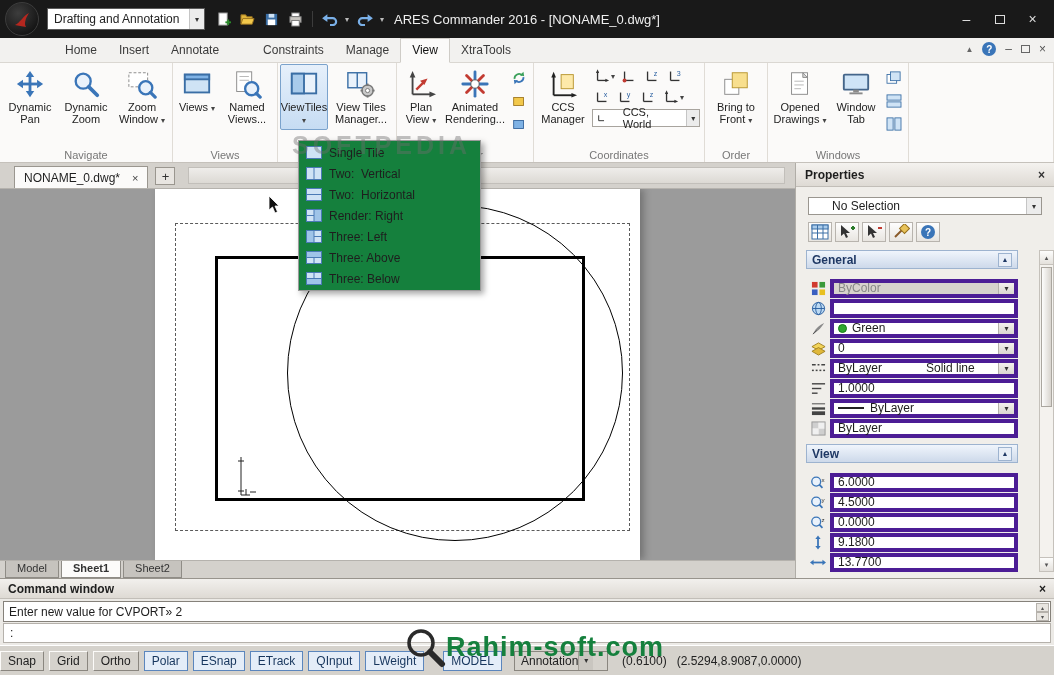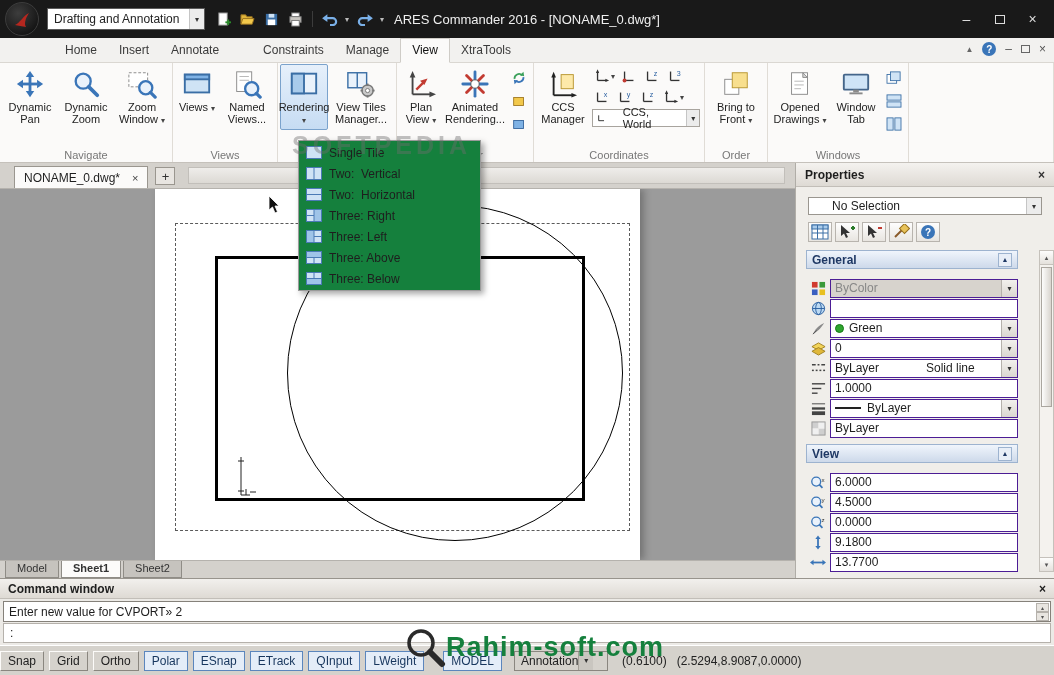--- a/index.html
+++ b/index.html
@@ -82,21 +82,21 @@
 .sel-combo{margin:10px 12px 0;height:20px;background:#fff;border:1px solid #9a968f;display:flex;align-items:center;padding-left:23px}
 .sel-combo .cmb-text{flex:1}
 .ptoolbar{margin:7px 12px 0;display:flex;gap:3px}
 .ptool{width:24px;height:20px;border:1px solid #b8b4ae;background:linear-gradient(#fefefe,#e8e5e0);display:flex;align-items:center;justify-content:center}
 .pscroll{flex:1;margin:8px 12px 6px 10px;position:relative}
 .pcol{width:212px;display:flex;flex-direction:column}
 .psec-header{height:19px;background:linear-gradient(#f0f5fc,#cdd9ea);border:1px solid #9db3cf;display:flex;align-items:center;padding:0 5px;color:#1f3864;font-weight:bold;margin-bottom:9px}
 .psec-toggle{margin-left:auto;width:14px;height:14px;border:1px solid #9db3cf;background:#e8eef7;display:flex;align-items:center;justify-content:center;font-size:7px;color:#1f3864}
 .prow{height:20px;display:flex;align-items:center}
 .picon{width:24px;display:flex;justify-content:center}
-.pctl{flex:1;height:19px;display:flex;align-items:center;background:#fff;border:1px solid #4c1d95;padding-left:4px;position:relative}
+.pctl{flex:1;height:19px;display:flex;align-items:center;background:#fff;border:4px solid #4c1d95;padding-left:4px;position:relative}
 .pctl .ctext{flex:1;white-space:nowrap;overflow:hidden}
 .pdd{position:absolute;right:0;top:0;bottom:0;width:16px;background:linear-gradient(#f2f0ed,#dbd7d1);border-left:1px solid #b5b1ab;display:flex;align-items:center;justify-content:center;font-size:8px;color:#333}
 .pctl.disabled{background:#d7d3cd;color:#878787}
 .swatch{width:9px;height:9px;border-radius:50%;background:#2fa52f;border:1px solid #157a15;margin-right:5px}
 .wline{width:26px;height:2px;background:#222;margin-right:6px}
 .ls-left{width:62px;flex:none}
 .gap6{height:6px}
 .pscrollbar{position:absolute;right:-12px;top:0;bottom:0;width:15px;border:1px solid #c5c1bb;background:#f4f2ee;display:flex;flex-direction:column}
 .sb-btn{height:14px;display:flex;align-items:center;justify-content:center;font-size:7px;color:#555;background:linear-gradient(#fdfdfc,#e4e1dc);border-bottom:1px solid #c5c1bb}
 .sb-btn.bottom{border-bottom:none;border-top:1px solid #c5c1bb}
@@ -287,21 +287,21 @@
 
     <div class="rgroup">
       <div class="rgroup-content">
         <div class="bigbtn selected w48">
           <span class="bicon">
               <svg width="30" height="30" viewBox="0 0 32 32">
                 <rect x="3" y="5" width="26" height="21" fill="#eaf2fb" stroke="#3a6ea5" stroke-width="2"></rect>
                 <rect x="3" y="5" width="13" height="21" fill="#a9cbeb" stroke="#3a6ea5" stroke-width="2"></rect>
               </svg>
             </span>
-          <span class="blabel"><span>Rendering</span> <span class="ddg">▾</span></span>
+          <span class="blabel"><span>ViewTiles</span> <span class="ddg">▾</span></span>
         </div>
         <div class="bigbtn w66">
           <span class="bicon">
               <svg width="30" height="30" viewBox="0 0 32 32">
                 <rect x="2" y="4" width="20" height="16" fill="#eaf2fb" stroke="#3a6ea5" stroke-width="1.5"></rect>
                 <line x1="12" y1="4" x2="12" y2="20" stroke="#3a6ea5" stroke-width="1.5"></line>
                 <circle cx="23" cy="23" r="6" fill="#c9c9c9" stroke="#777" stroke-width="1.5"></circle>
                 <circle cx="23" cy="23" r="2.2" fill="#fff" stroke="#777"></circle>
                 <g stroke="#777" stroke-width="2">
                   <line x1="23" y1="15.5" x2="23" y2="18"></line>
@@ -870,21 +870,21 @@
       <span>Two:&nbsp; Horizontal</span>
     </div>
     <div class="vt-item">
       <span class="vt-ico">
           <svg width="16" height="13" viewBox="0 0 16 13">
             <rect x="0.5" y="0.5" width="15" height="12" fill="#cfe3f5" stroke="#4a7ab5"></rect>
             <rect x="8" y="0.5" width="7.5" height="12" fill="#9fc4e8" stroke="#4a7ab5"></rect>
             <line x1="0.5" y1="6.5" x2="8" y2="6.5" stroke="#4a7ab5"></line>
           </svg>
         </span>
-      <span>Three: Right</span>
+      <span>Render: Right</span>
     </div>
     <div class="vt-item">
       <span class="vt-ico">
           <svg width="16" height="13" viewBox="0 0 16 13">
             <rect x="0.5" y="0.5" width="15" height="12" fill="#cfe3f5" stroke="#4a7ab5"></rect>
             <rect x="0.5" y="0.5" width="7.5" height="12" fill="#9fc4e8" stroke="#4a7ab5"></rect>
             <line x1="8" y1="6.5" x2="15.5" y2="6.5" stroke="#4a7ab5"></line>
           </svg>
         </span>
       <span>Three: Left</span>

